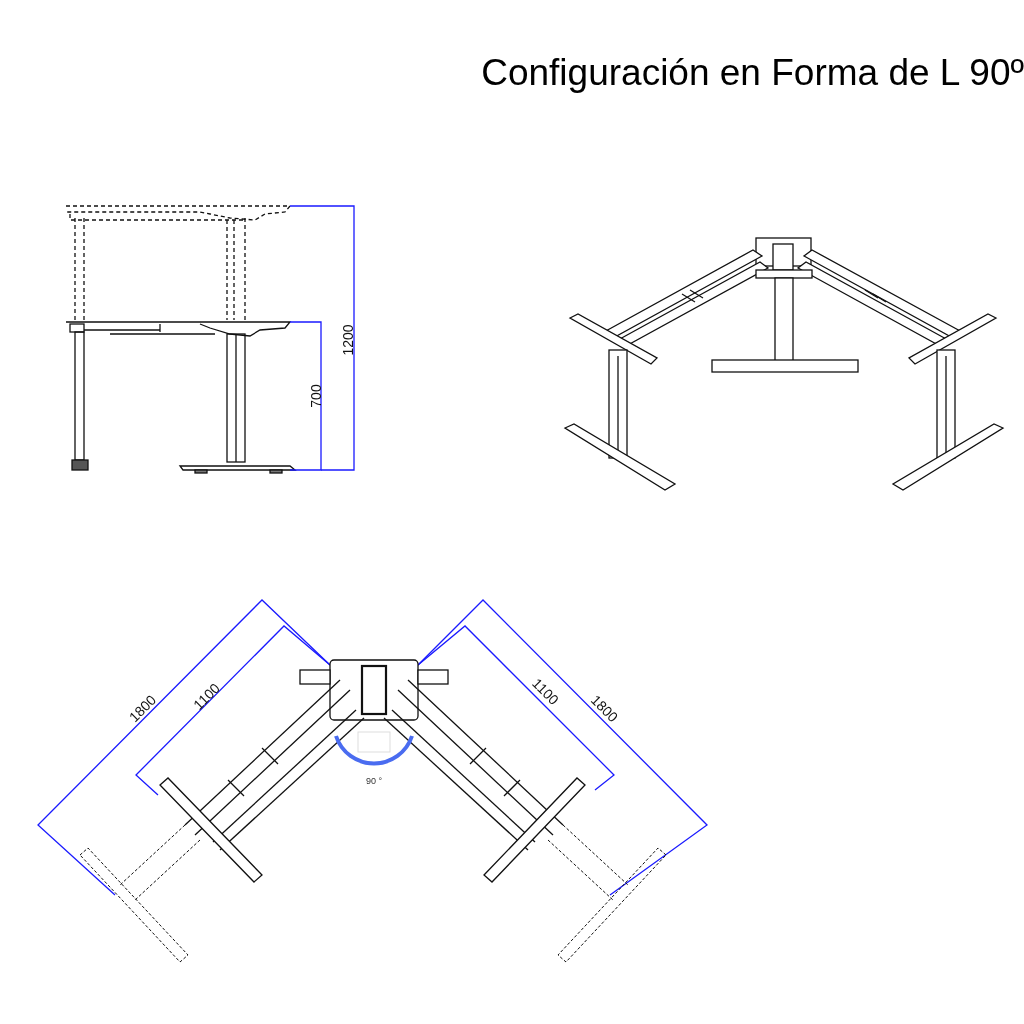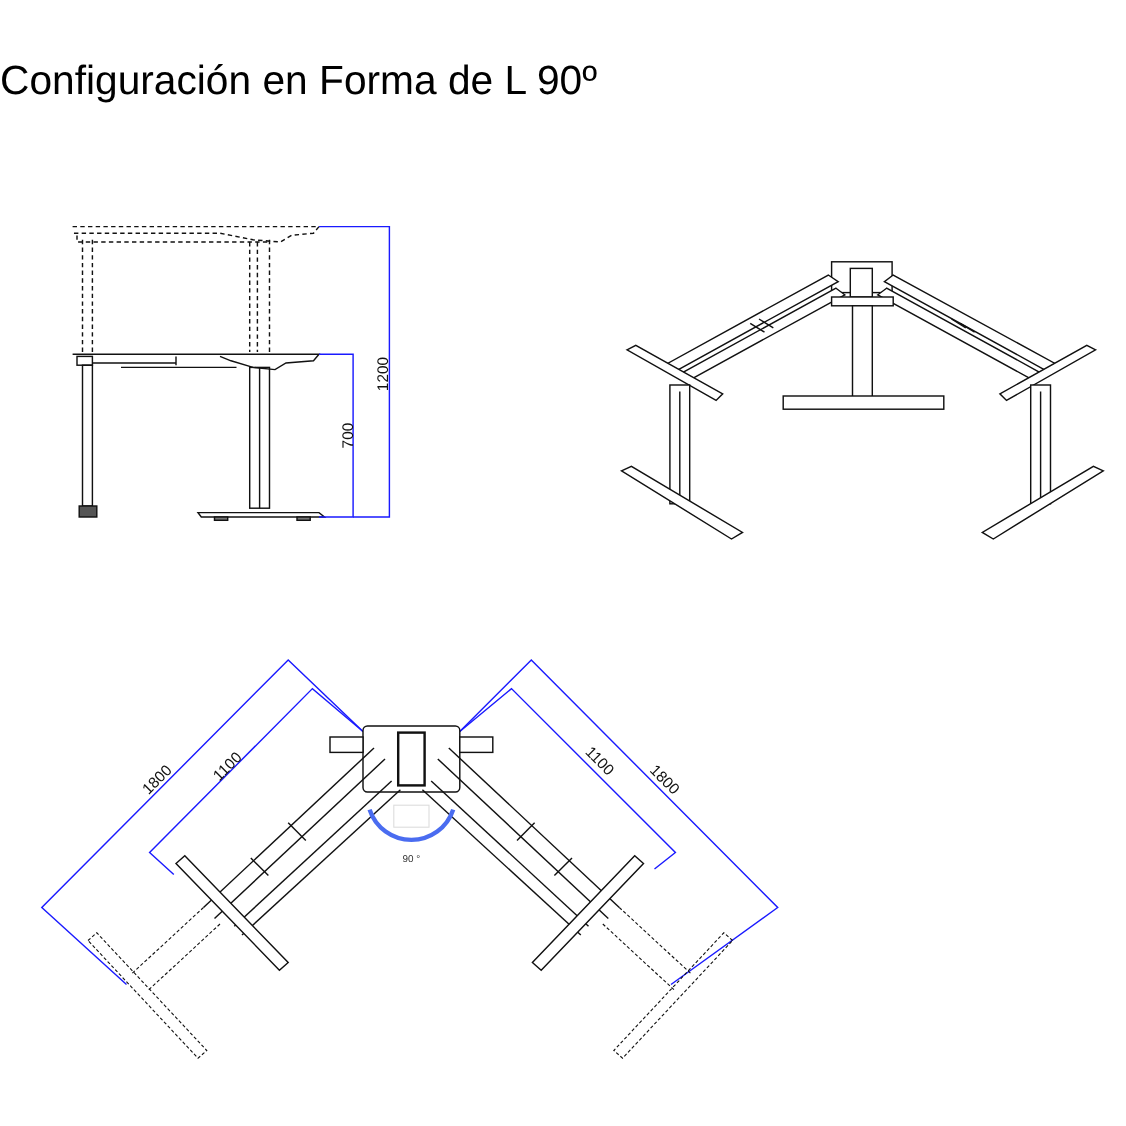--- a/index.html
+++ b/index.html
@@ -1,17 +1,17 @@
 <!DOCTYPE html>
 <html><head>
 <meta charset="utf-8">
 <style>
   html, body { margin:0; padding:0; background:#ffffff; }
   body { width:1024px; height:1024px; position:relative; overflow:hidden; font-family:"Liberation Sans", sans-serif; }
-  .title { position:absolute; top:52px; left:0; width:1024px; text-align:left; font-size:37px; font-weight:500; color:#000; letter-spacing:0; }
+  .title { position:absolute; top:52px; left:0; width:1024px; text-align:right; font-size:37px; font-weight:500; color:#000; letter-spacing:0; }
   svg { position:absolute; left:0; top:0; }
   .dim-text { font-family:"Liberation Sans", sans-serif; font-size:14px; fill:#111; }
   .angle-text { font-family:"Liberation Sans", sans-serif; font-size:9px; fill:#333; }
 </style>
 </head>
 <body>
 
 <div class="title">Configuración en Forma de L 90º</div>
 
 <svg width="1024" height="1024" viewBox="0 0 1024 1024">

